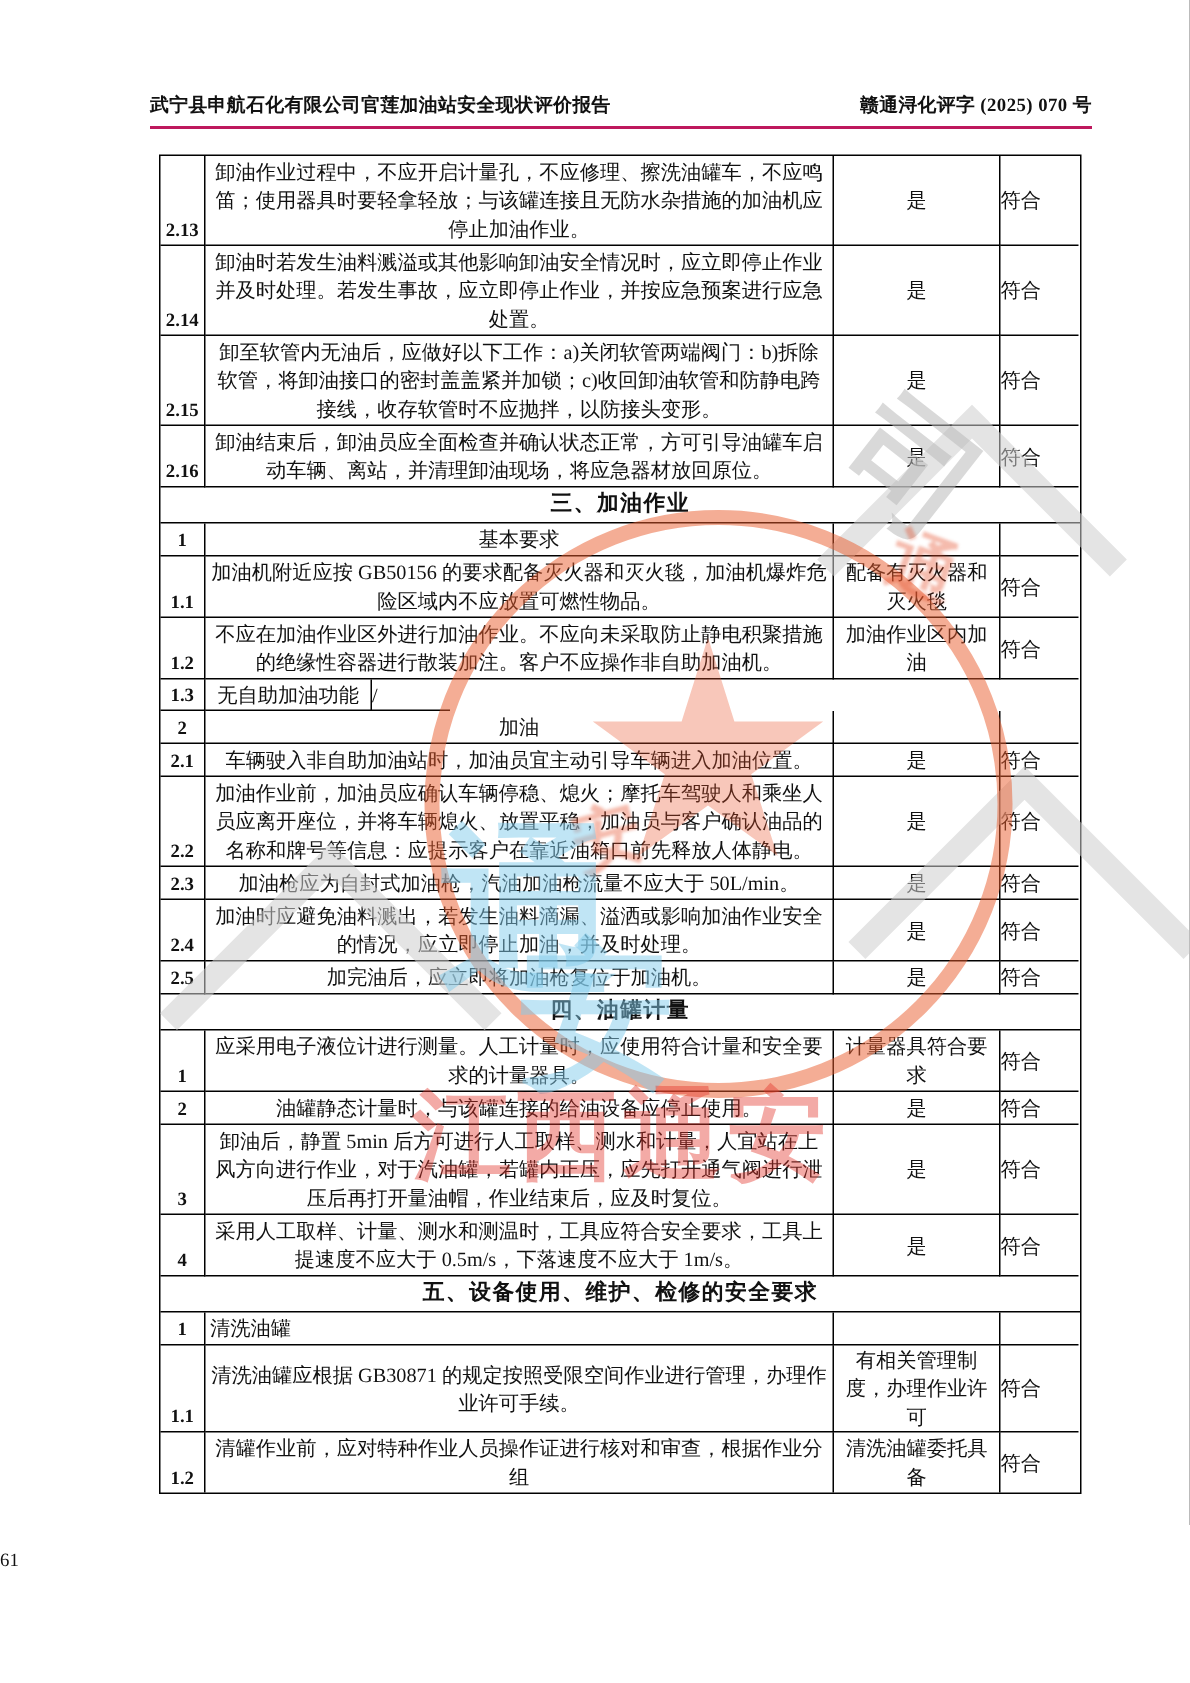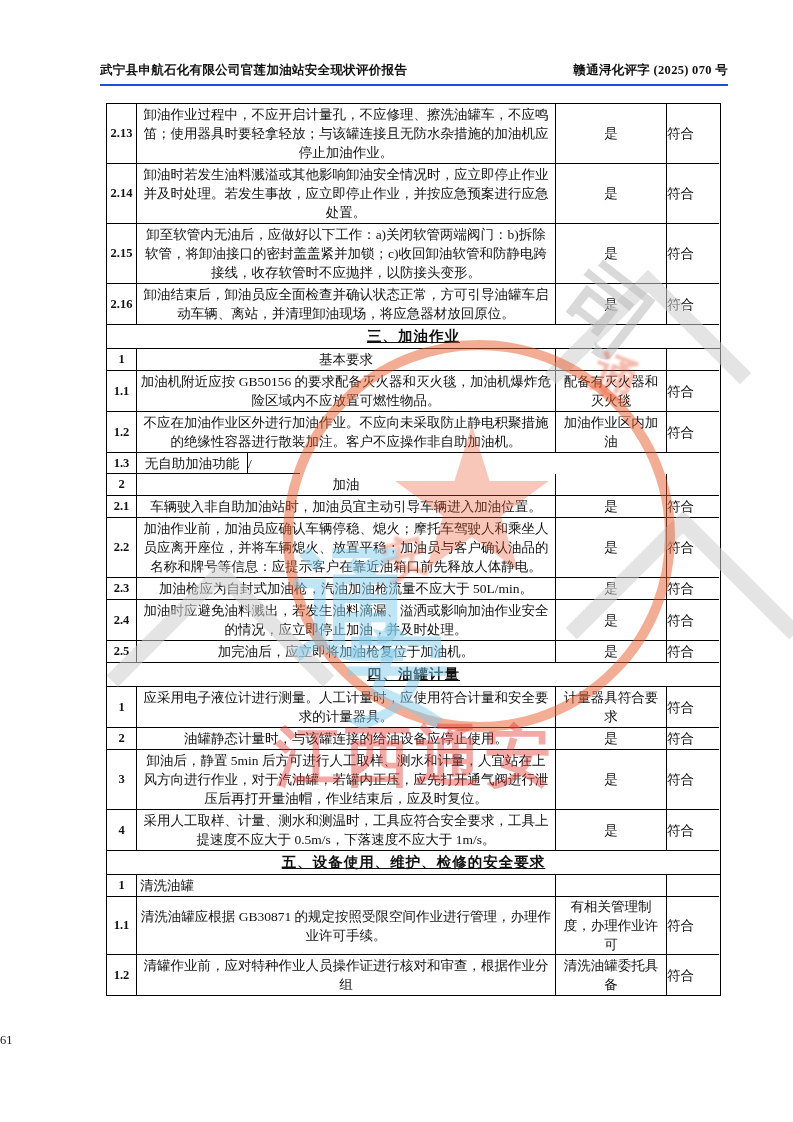--- a/index.html
+++ b/index.html
@@ -7,46 +7,46 @@
     position:relative; width:793px; height:1122px; margin:0 auto;
     background:#ffffff; overflow:hidden;
     font-family:"Liberation Serif","DejaVu Serif",serif;
     color:#111;
   }
   
   .doc-header{
     position:absolute; left:100px; top:62px; width:628px;
     display:flex; justify-content:space-between; align-items:flex-end;
     font-size:12.5px; font-weight:bold; letter-spacing:.3px;
-    padding-bottom:5px; border-bottom:2px solid #1d4ed8;
+    padding-bottom:5px; border-bottom:2px solid #be185d;
   }
   
   .grid{
     position:absolute; left:106px; top:103px; width:613px;
     border:1.5px solid #000; border-bottom:1.5px solid #000;
     display:flex; flex-direction:column; background:transparent;
   }
   .trow{display:flex; min-height:21px;}
   .cell{
     border-right:1px solid #000; border-bottom:1px solid #000;
     box-sizing:border-box; display:flex; align-items:center;
     font-size:13.5px; line-height:19px;
   }
   .cell:last-child{border-right:none;}
   .trow:last-child .cell{border-bottom:none;}
-  .no{width:30px; justify-content:center; font-weight:bold; font-size:12.5px; flex:none;}
+  .no{width:30px; justify-content:center; font-weight:bold; font-size:12.5px; flex:none;align-items:flex-end;}
   .content{width:419px; padding:1px 3px; flex:none;}
   .content span{display:block; width:100%; text-align:center;}
   .sub .content span{text-align:center;}
   .sub.leftalign .content span{text-align:left;}
   .status{width:111px; justify-content:center; text-align:center; padding:0 2px; flex:none;}
   .result{width:52px; text-align:center; flex:none;}
   .section-cell{
     width:100%; justify-content:center; font-weight:bold; font-size:14.5px;
-    padding:2px 0; letter-spacing:1px;text-decoration:underline;
+    padding:2px 0; letter-spacing:1px;
   }
   
   .page-number{
     position:absolute; left:0; right:0; top:1033px; text-align:left;
     font-size:12.5px;
   }
   
   .wm{position:absolute; pointer-events:none; z-index:6;}
   .stamp-circle{
     left:283px; top:340px; width:372px; height:372px; border-radius:50%;

